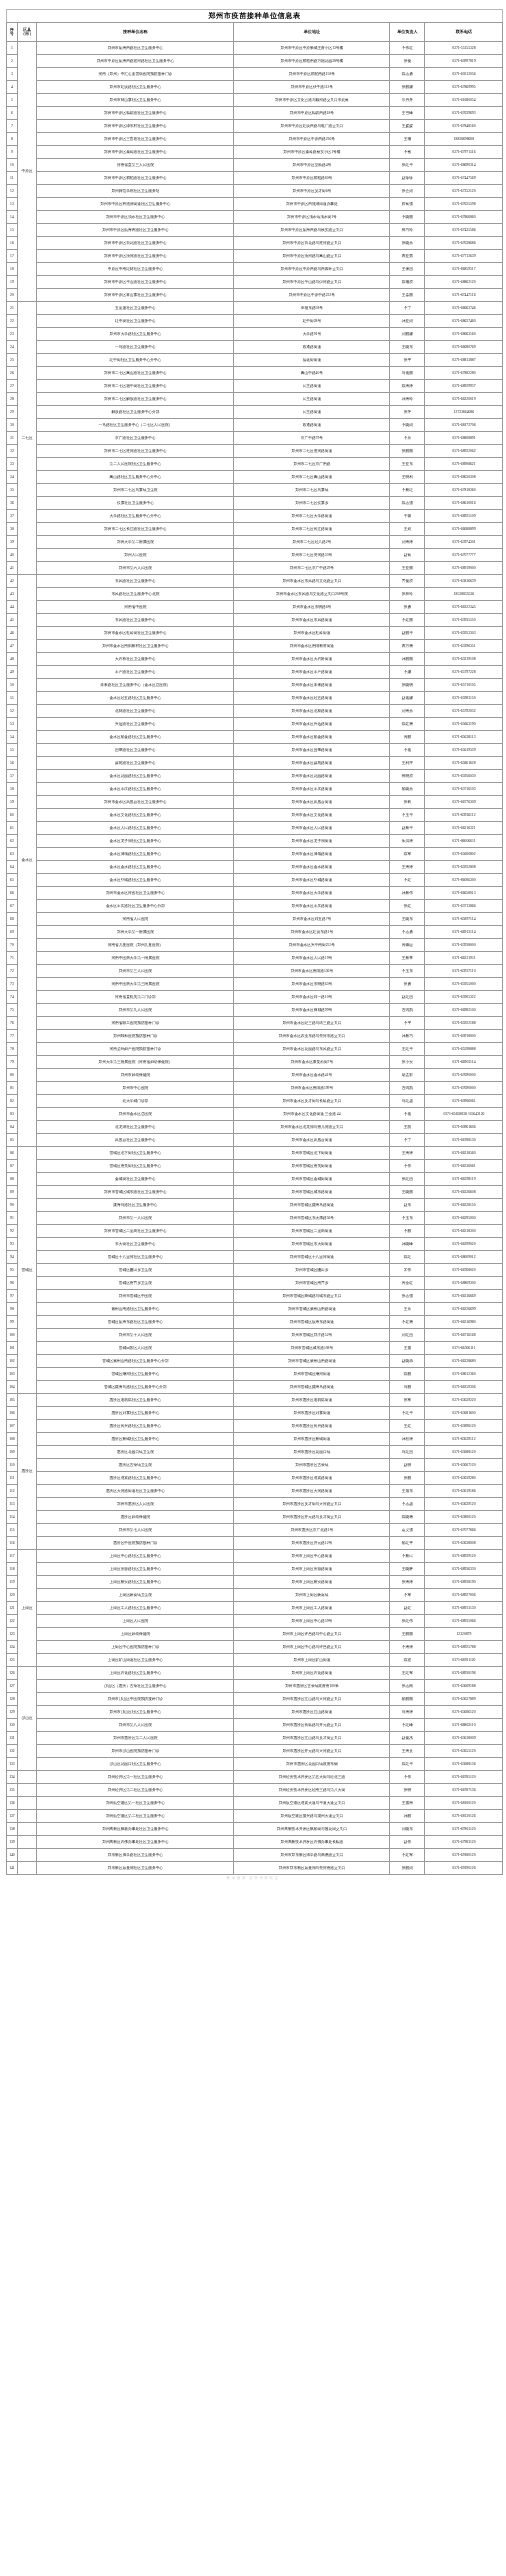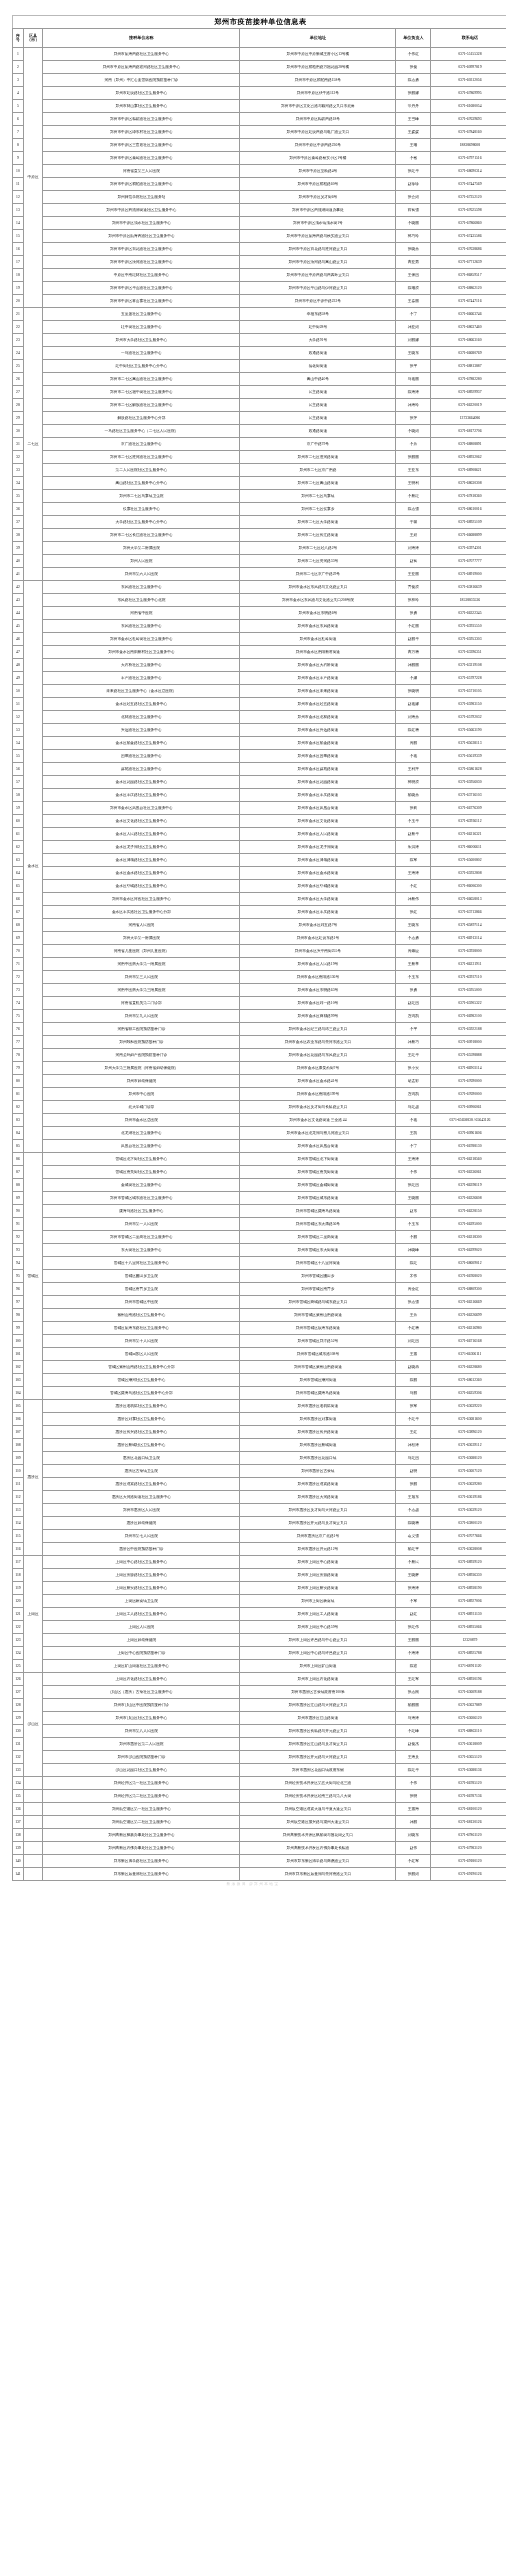--- a/index.html
+++ b/index.html
@@ -1,17 +1,17 @@
 <!DOCTYPE html>
 <html style="font-size:8.2px"><head>
 <meta charset="utf-8">
 <style>
   html,body{margin:0;padding:0;background:#ffffff;}
   body{font-family:"Liberation Serif","DejaVu Serif",serif;color:#0a0a0a;}
-  #page{width:506px;position:relative;background:#fff;padding:12px;box-sizing:border-box;}
+  #page{width:506px;position:relative;background:#fff;padding:6px;box-sizing:border-box;}
   .title-band{width:497px;margin:3.1px auto 0 auto;border:0.5px solid #b9b9b9;border-bottom:none;box-sizing:border-box;height:13.4px;display:flex;align-items:center;justify-content:center;}
   .title-band .t{font-size:7.2px;font-weight:bold;letter-spacing:0.5px;color:#000;}
   table.vac{width:497px;margin:0 auto;border-collapse:collapse;table-layout:fixed;}
   table.vac th,table.vac td{border:0.5px solid #9a9a9a;padding:0 1px;text-align:center;vertical-align:middle;font-size:3.7px;line-height:1.15;color:#111;word-break:break-all;}
   table.vac th{font-weight:bold;font-size:4.1px;height:17.5px;}
   table.vac td{height:12px;}
   col.c-idx{width:10.8px;}
   col.c-dist{width:19.6px;}
   col.c-name{width:197px;}
   col.c-addr{width:156px;}

